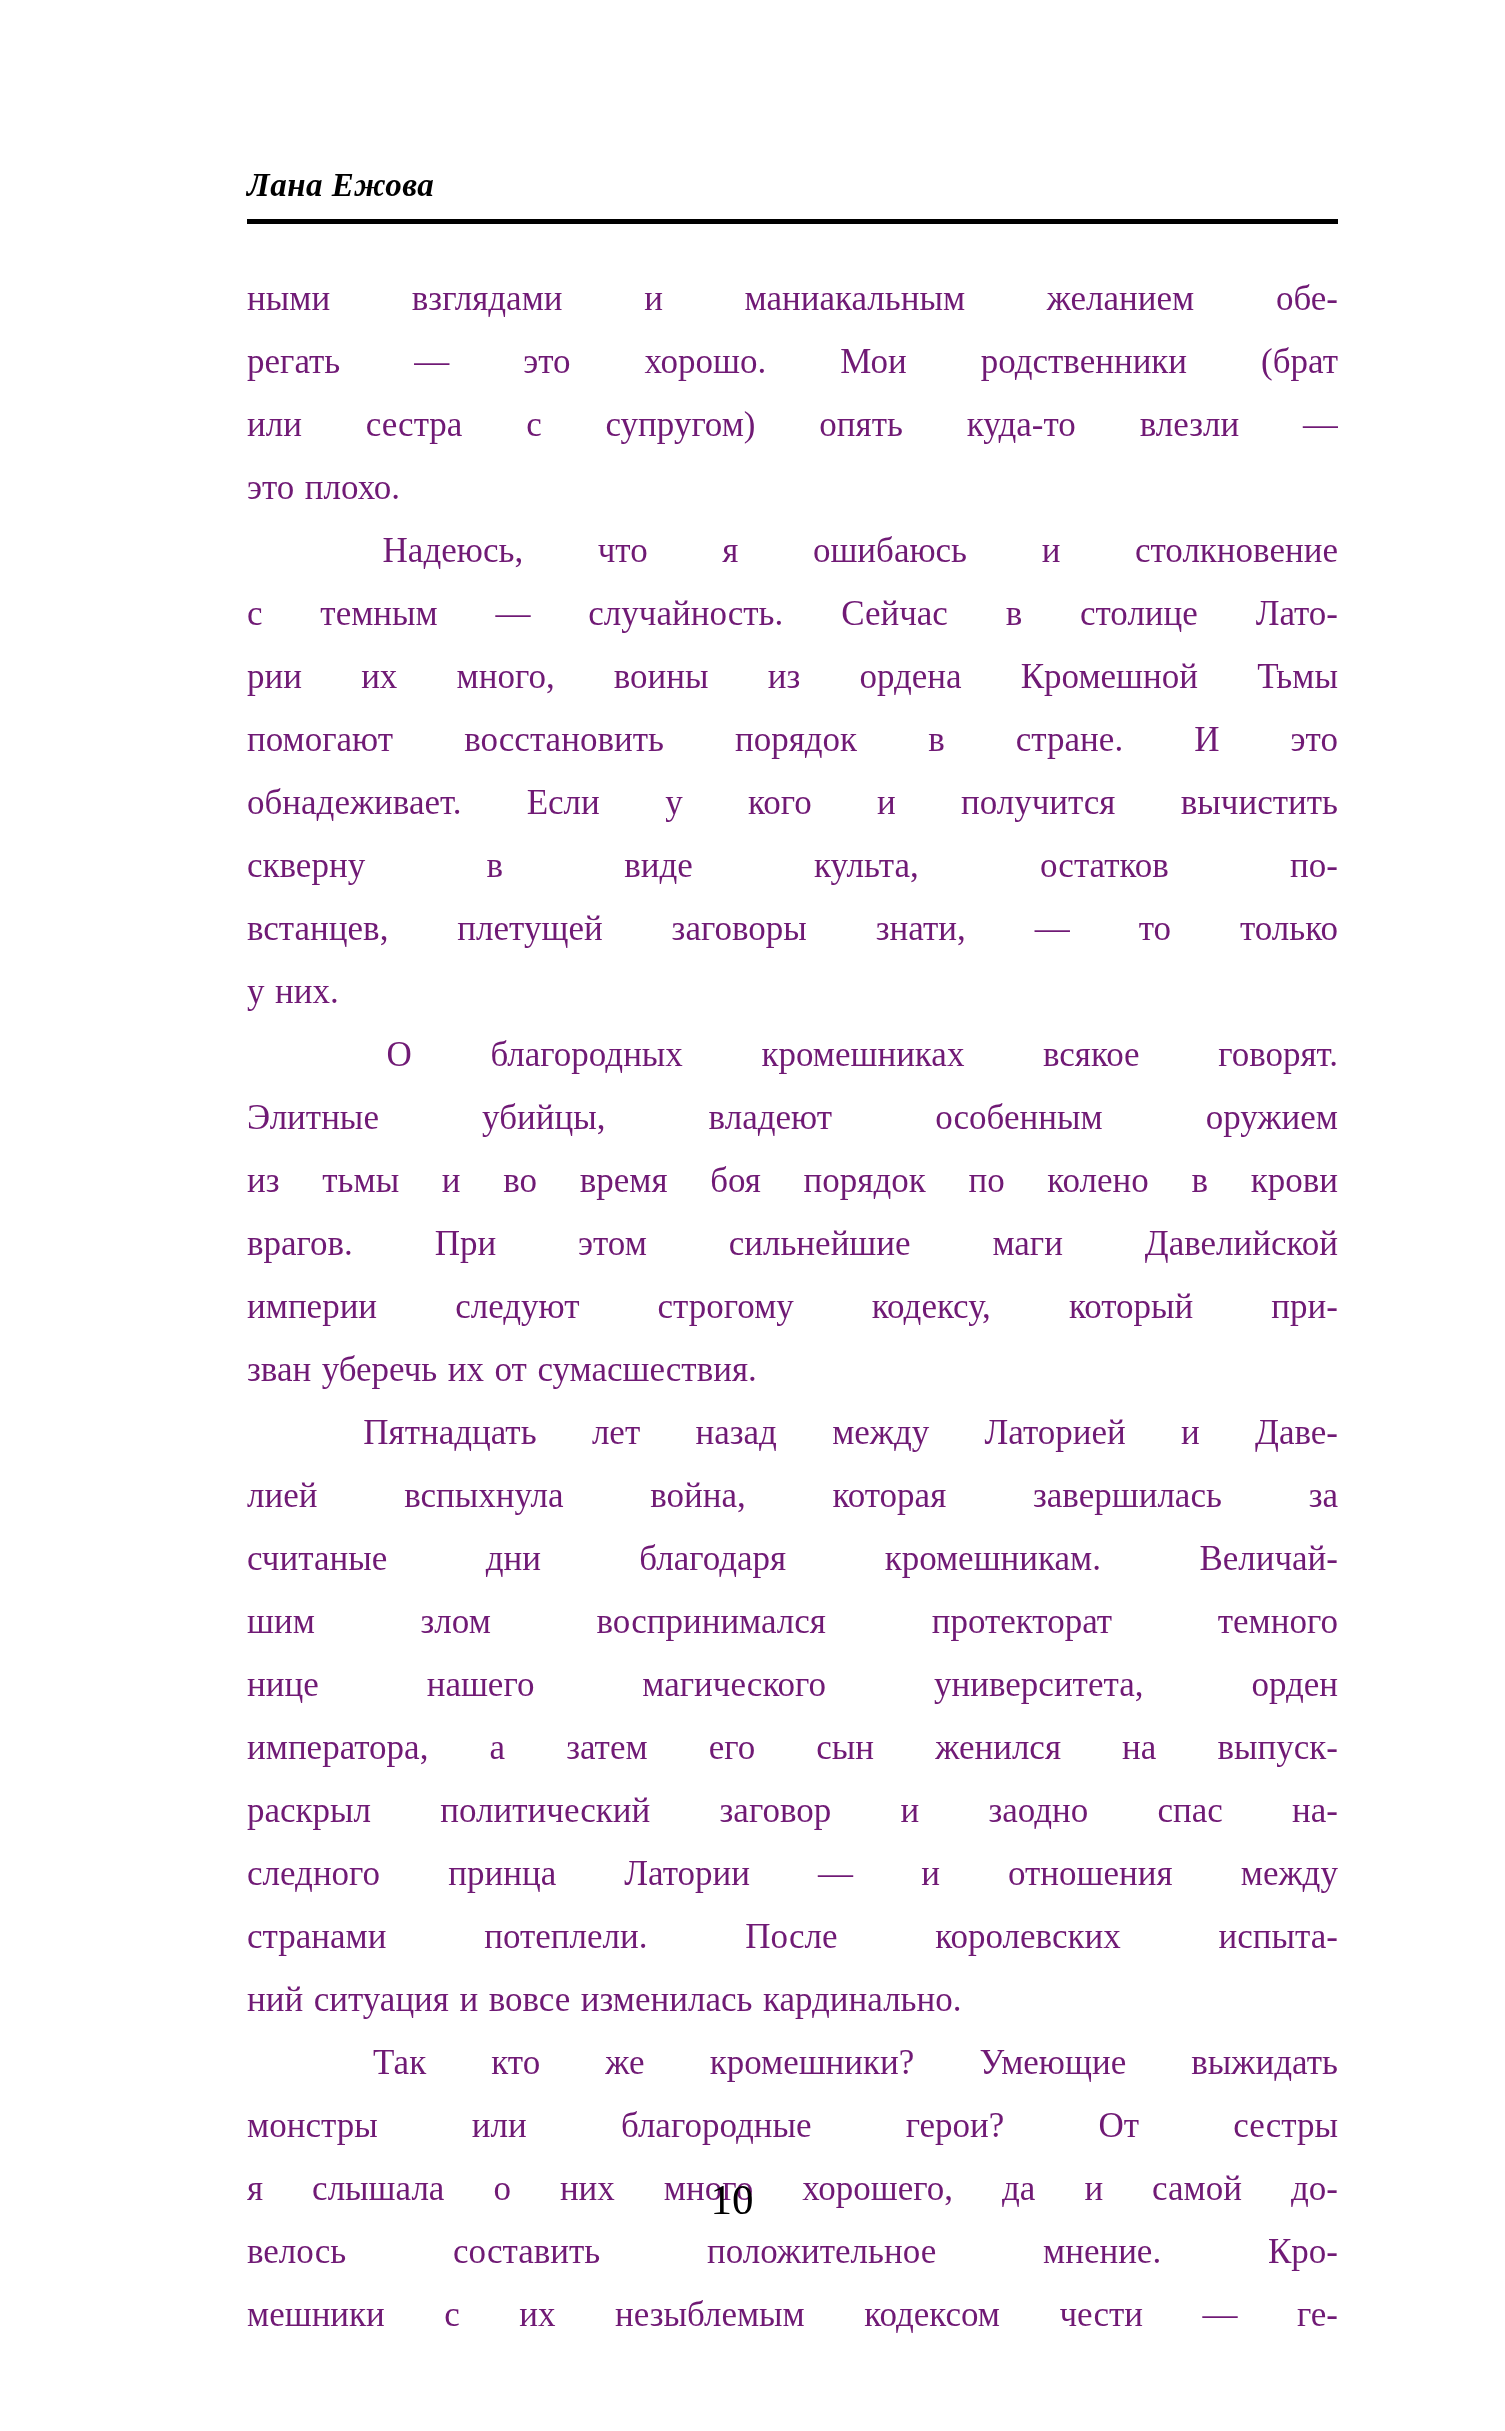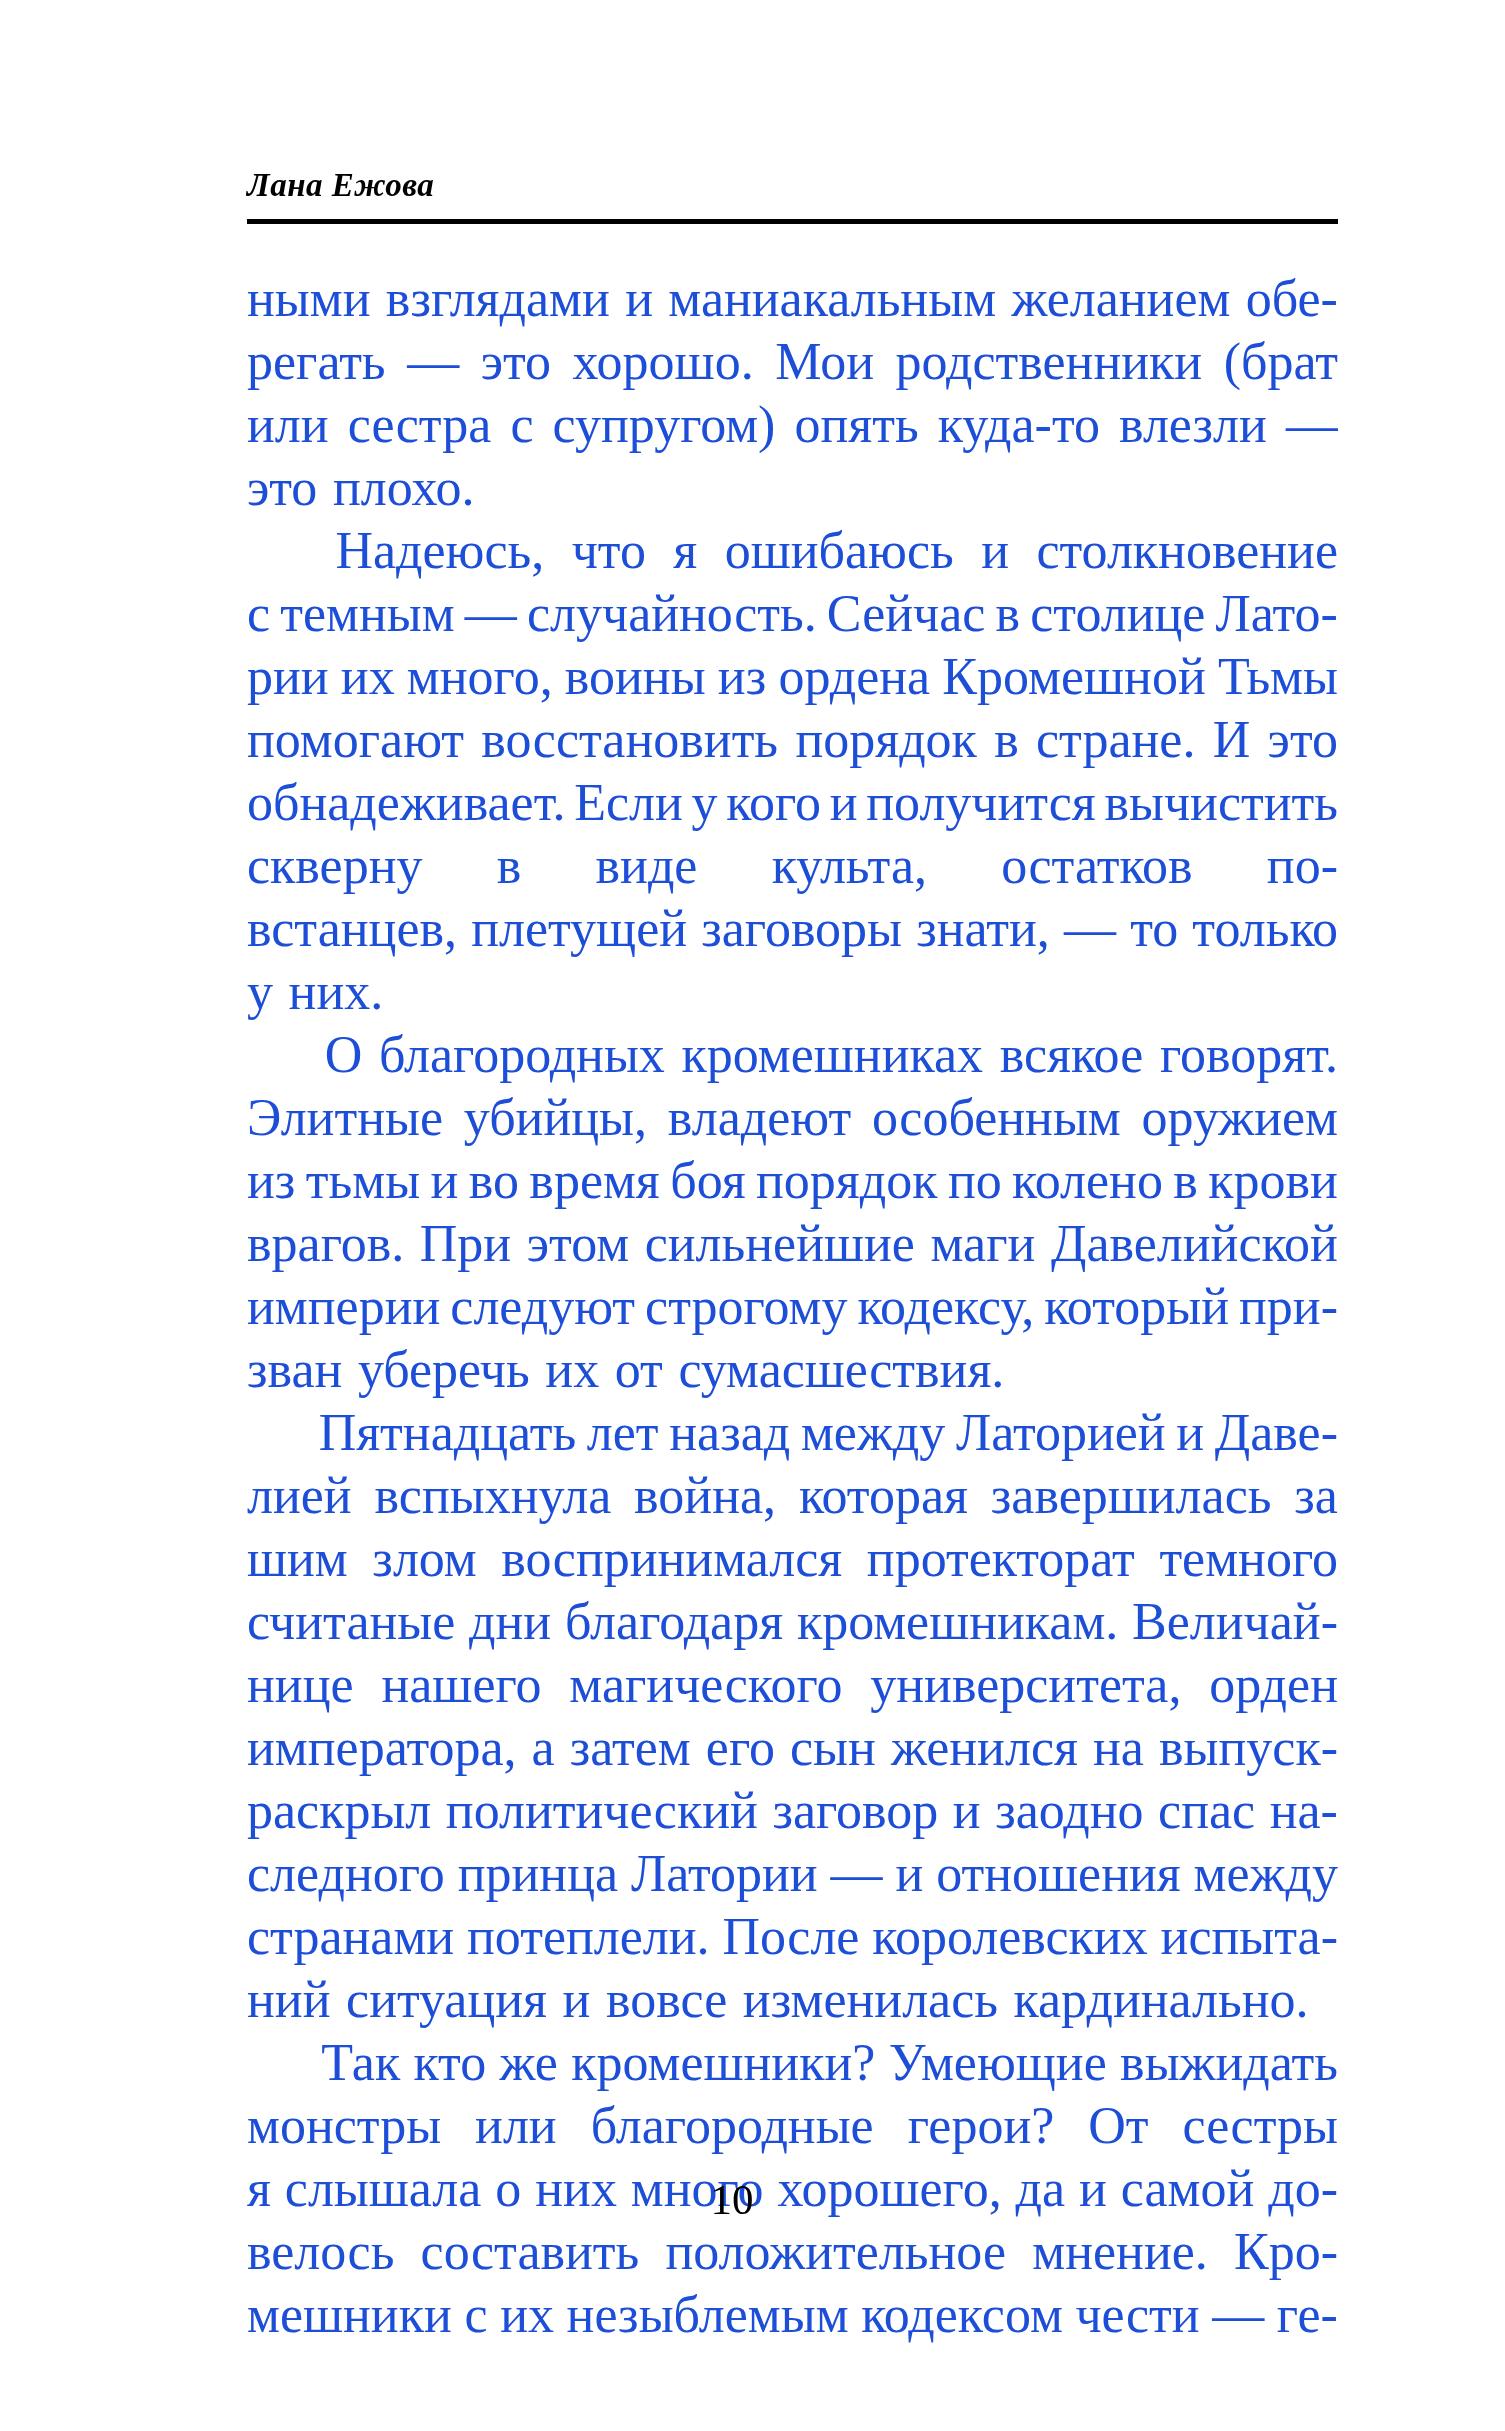--- a/index.html
+++ b/index.html
@@ -52,24 +52,24 @@
   
   .textblock {
     position: absolute;
     left: 247px;
     top: 267px;
     width: 1091px;
   }
 
   .line {
     display: flex;
-    font-size: 52px;
+    font-size: 35px;
     line-height: 63px;
     height: 63px;
-    color: #1d4ed8;
+    color: #701a75;
     white-space: pre;
     overflow: hidden;
   }
   
   .line.justify {
     justify-content: space-between;
   }
   
   .line.flush {
     justify-content: flex-start;
@@ -131,22 +131,22 @@
         <div class="line justify"><span class="indent"></span><span class="w">О</span><span class="w">благородных</span><span class="w">кромешниках</span><span class="w">всякое</span><span class="w">говорят.</span></div>
         <div class="line justify"><span class="w">Элитные</span><span class="w">убийцы,</span><span class="w">владеют</span><span class="w">особенным</span><span class="w">оружием</span></div>
         <div class="line justify"><span class="w">из</span><span class="w">тьмы</span><span class="w">и</span><span class="w">во</span><span class="w">время</span><span class="w">боя</span><span class="w">порядок</span><span class="w">по</span><span class="w">колено</span><span class="w">в</span><span class="w">крови</span></div>
         <div class="line justify"><span class="w">врагов.</span><span class="w">При</span><span class="w">этом</span><span class="w">сильнейшие</span><span class="w">маги</span><span class="w">Давелийской</span></div>
         <div class="line justify"><span class="w">империи</span><span class="w">следуют</span><span class="w">строгому</span><span class="w">кодексу,</span><span class="w">который</span><span class="w">при-</span></div>
         <div class="line flush"><span class="w">зван</span><span class="w">уберечь</span><span class="w">их</span><span class="w">от</span><span class="w">сумасшествия.</span></div>
       </div>
       <div class="para">
         <div class="line justify"><span class="indent"></span><span class="w">Пятнадцать</span><span class="w">лет</span><span class="w">назад</span><span class="w">между</span><span class="w">Латорией</span><span class="w">и</span><span class="w">Даве-</span></div>
         <div class="line justify"><span class="w">лией</span><span class="w">вспыхнула</span><span class="w">война,</span><span class="w">которая</span><span class="w">завершилась</span><span class="w">за</span></div>
+        <div class="line justify"><span class="w">считаные</span><span class="w">дни</span><span class="w">благодаря</span><span class="w">кромешникам.</span><span class="w">Величай-</span></div>
         <div class="line justify"><span class="w">шим</span><span class="w">злом</span><span class="w">воспринимался</span><span class="w">протекторат</span><span class="w">темного</span></div>
-        <div class="line justify"><span class="w">считаные</span><span class="w">дни</span><span class="w">благодаря</span><span class="w">кромешникам.</span><span class="w">Величай-</span></div>
         <div class="line justify"><span class="w">нице</span><span class="w">нашего</span><span class="w">магического</span><span class="w">университета,</span><span class="w">орден</span></div>
         <div class="line justify"><span class="w">императора,</span><span class="w">а</span><span class="w">затем</span><span class="w">его</span><span class="w">сын</span><span class="w">женился</span><span class="w">на</span><span class="w">выпуск-</span></div>
         <div class="line justify"><span class="w">раскрыл</span><span class="w">политический</span><span class="w">заговор</span><span class="w">и</span><span class="w">заодно</span><span class="w">спас</span><span class="w">на-</span></div>
         <div class="line justify"><span class="w">следного</span><span class="w">принца</span><span class="w">Латории</span><span class="w">—</span><span class="w">и</span><span class="w">отношения</span><span class="w">между</span></div>
         <div class="line justify"><span class="w">странами</span><span class="w">потеплели.</span><span class="w">После</span><span class="w">королевских</span><span class="w">испыта-</span></div>
         <div class="line flush"><span class="w">ний</span><span class="w">ситуация</span><span class="w">и</span><span class="w">вовсе</span><span class="w">изменилась</span><span class="w">кардинально.</span></div>
       </div>
       <div class="para">
         <div class="line justify"><span class="indent"></span><span class="w">Так</span><span class="w">кто</span><span class="w">же</span><span class="w">кромешники?</span><span class="w">Умеющие</span><span class="w">выжидать</span></div>
         <div class="line justify"><span class="w">монстры</span><span class="w">или</span><span class="w">благородные</span><span class="w">герои?</span><span class="w">От</span><span class="w">сестры</span></div>

